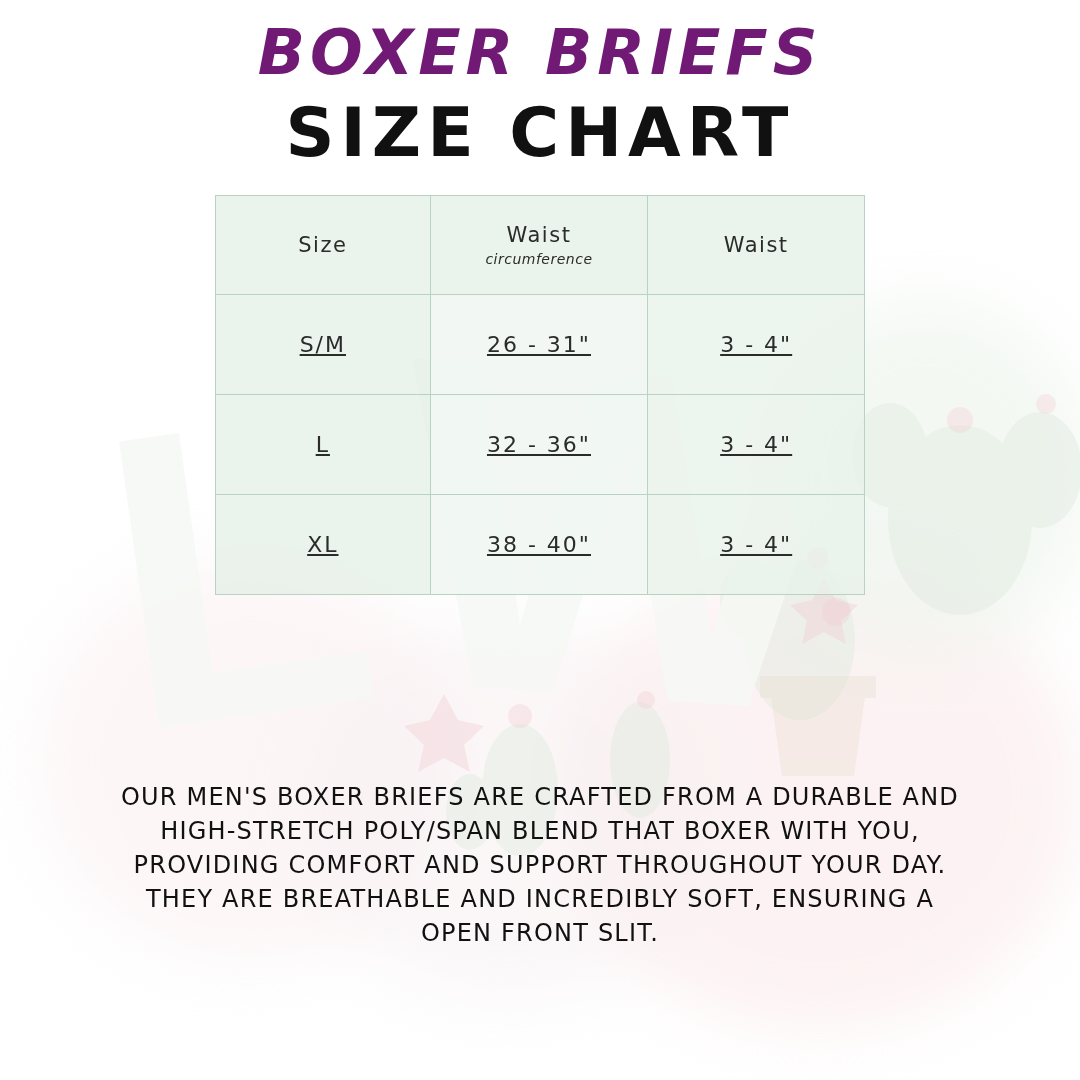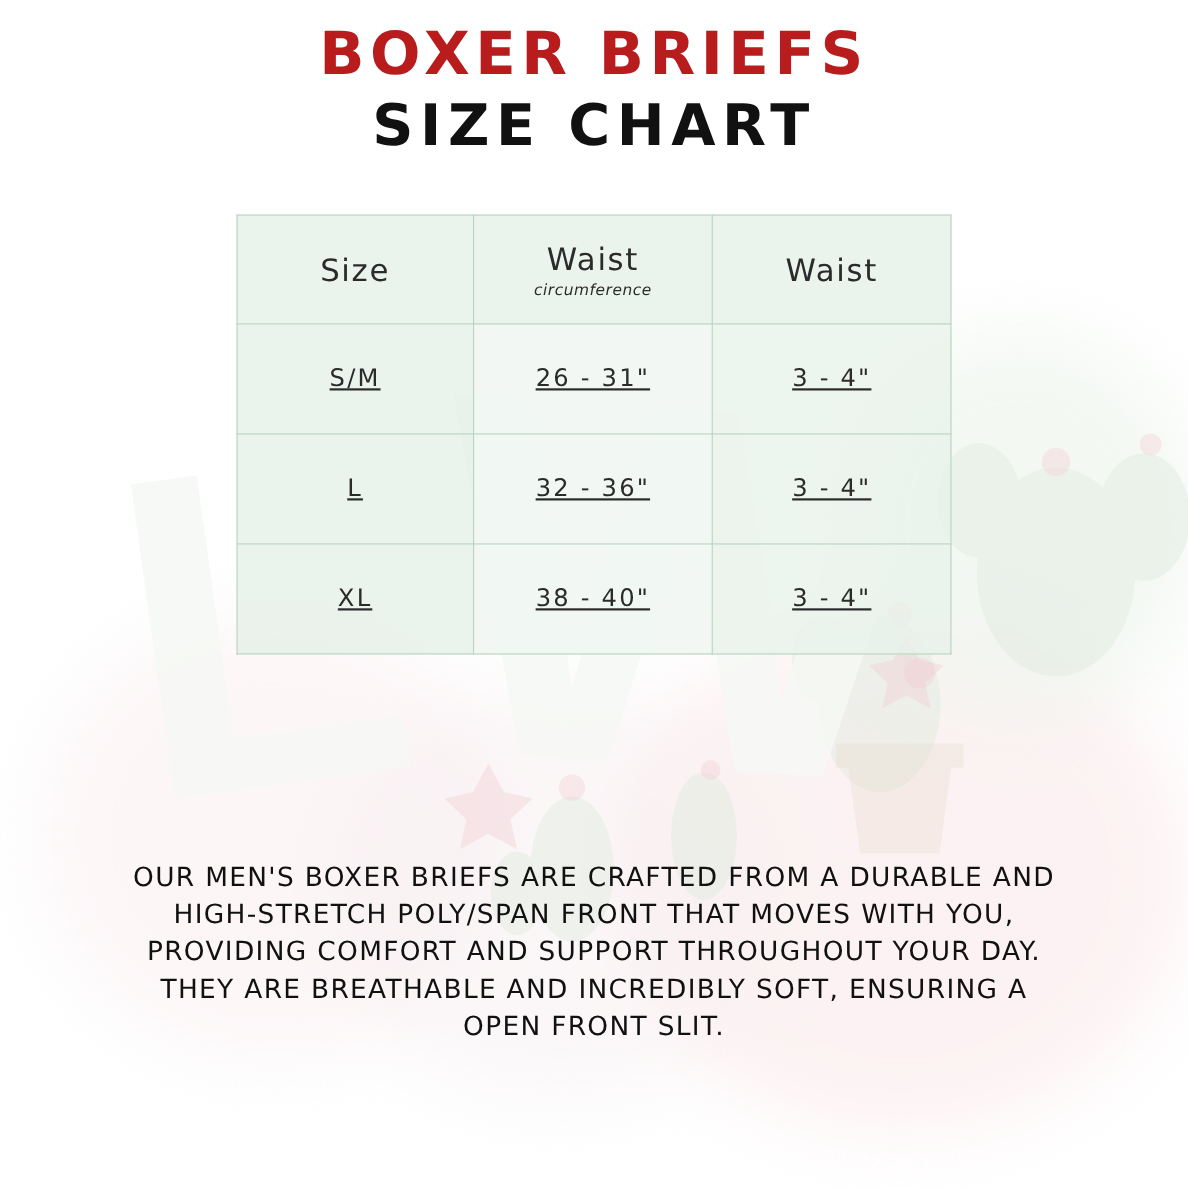--- a/index.html
+++ b/index.html
@@ -44,29 +44,30 @@
     height: 1080px;
     z-index: 2;
   }
 
   .title-block {
     text-align: center;
     padding-top: 22px;
   }
   .main-title {
     font-family: "DejaVu Sans", sans-serif;
-    font-size: 54px;
+    font-size: 62px;
     font-weight: 700;
     letter-spacing: 5px;
-    color: #b91c1c;
+    color: #701a75;
     line-height: 1.0;
+    font-style: italic;
   }
   .sub-title {
     font-family: "DejaVu Sans", sans-serif;
-    font-size: 52px;
+    font-size: 68px;
     font-weight: 700;
     letter-spacing: 6px;
     color: #111111;
     line-height: 1.2;
     margin-top: 8px;
   }
 
   
   .table-wrap {
     position: absolute;
@@ -84,21 +85,21 @@
     text-align: center;
     color: #2b2b2b;
     font-family: "DejaVu Sans", sans-serif;
     font-weight: 400;
   }
   thead td {
     height: 96px;
     font-size: 20px;
     letter-spacing: 1.5px;
   }
-  .hdr-main { font-size: 28px; letter-spacing: 1.5px; display:block; }
+  .hdr-main { font-size: 21px; letter-spacing: 1.5px; display:block; }
   .hdr-sub  { font-size: 14px; letter-spacing: .5px; display:block; margin-top: 4px; font-style: italic;}
   tbody td {
     height: 97px;
     font-size: 22px;
     letter-spacing: 2px;
     text-decoration: underline;
   }
   col.c-size   { width: 215px; }
   col.c-waist  { width: 218px; }
   col.c-inseam { width: 217px; }
@@ -208,19 +209,19 @@
           <td>XL</td>
           <td>38 - 40"</td>
           <td>3 - 4"</td>
         </tr>
       </tbody>
     </table>
   </div>
 
   <div class="description">
     <div>OUR MEN'S BOXER BRIEFS ARE CRAFTED FROM A DURABLE AND</div>
-    <div>HIGH-STRETCH POLY/SPAN FRONT THAT MOVES WITH YOU,</div>
+    <div>HIGH-STRETCH POLY/SPAN BLEND THAT BOXER WITH YOU,</div>
     <div>PROVIDING COMFORT AND SUPPORT THROUGHOUT YOUR DAY.</div>
     <div>THEY ARE BREATHABLE AND INCREDIBLY SOFT, ENSURING A</div>
     <div>OPEN FRONT SLIT.</div>
   </div>
 
 </div>
 
 </body></html>

